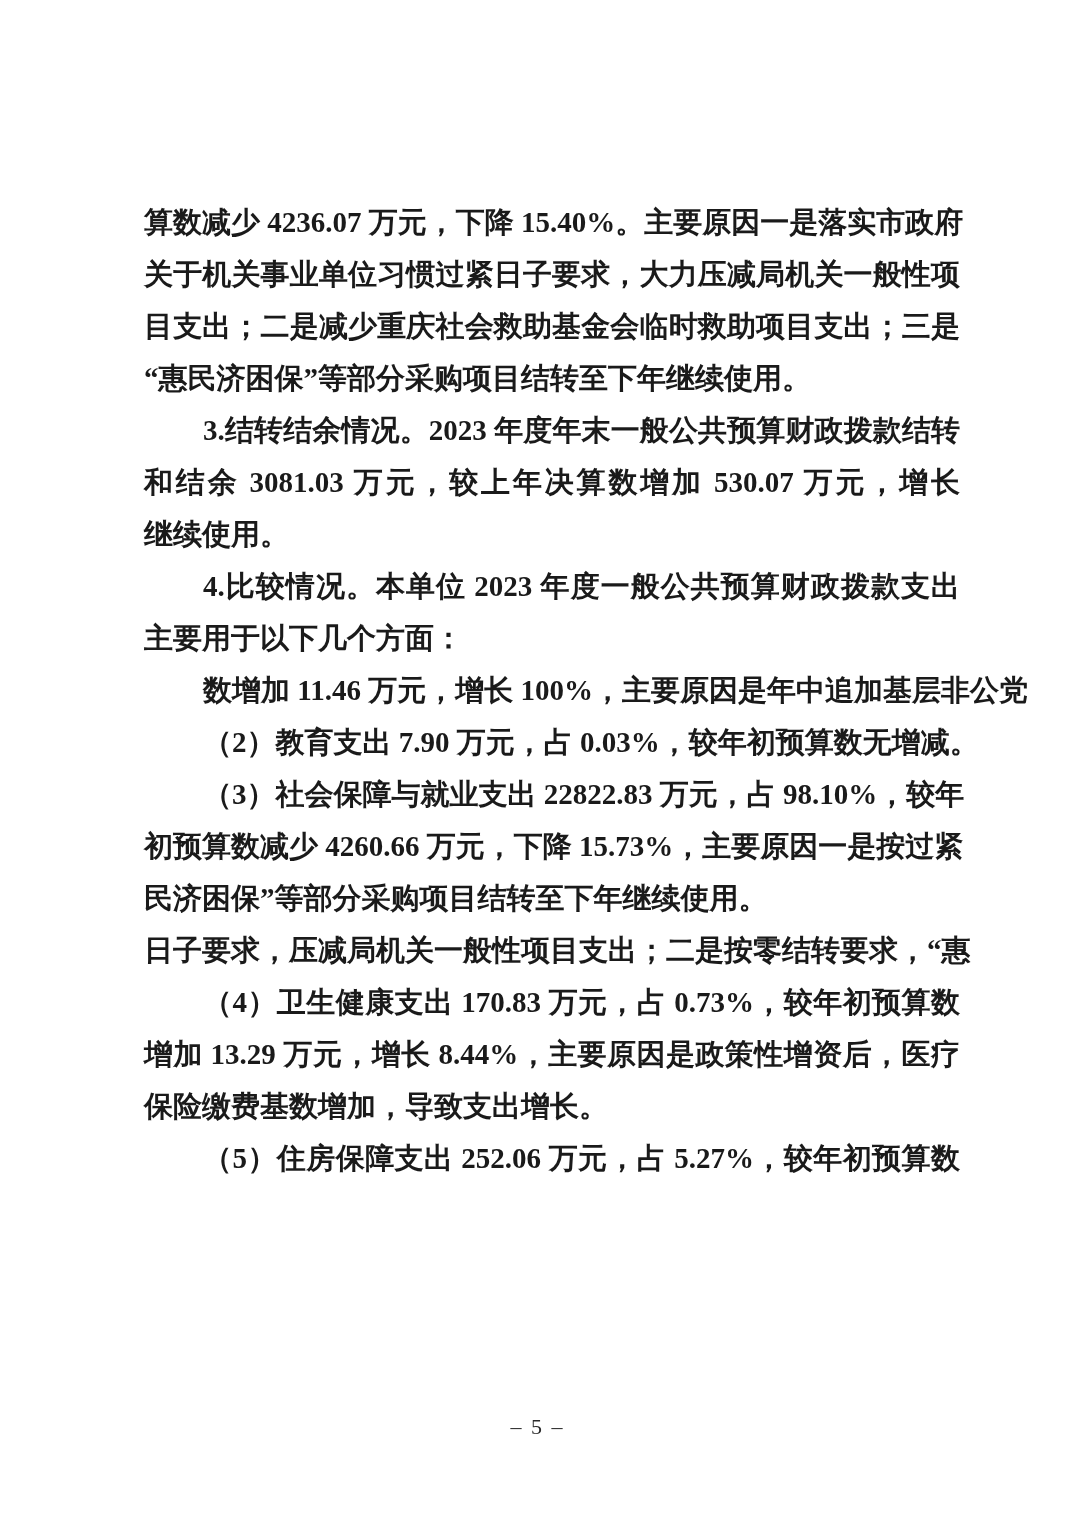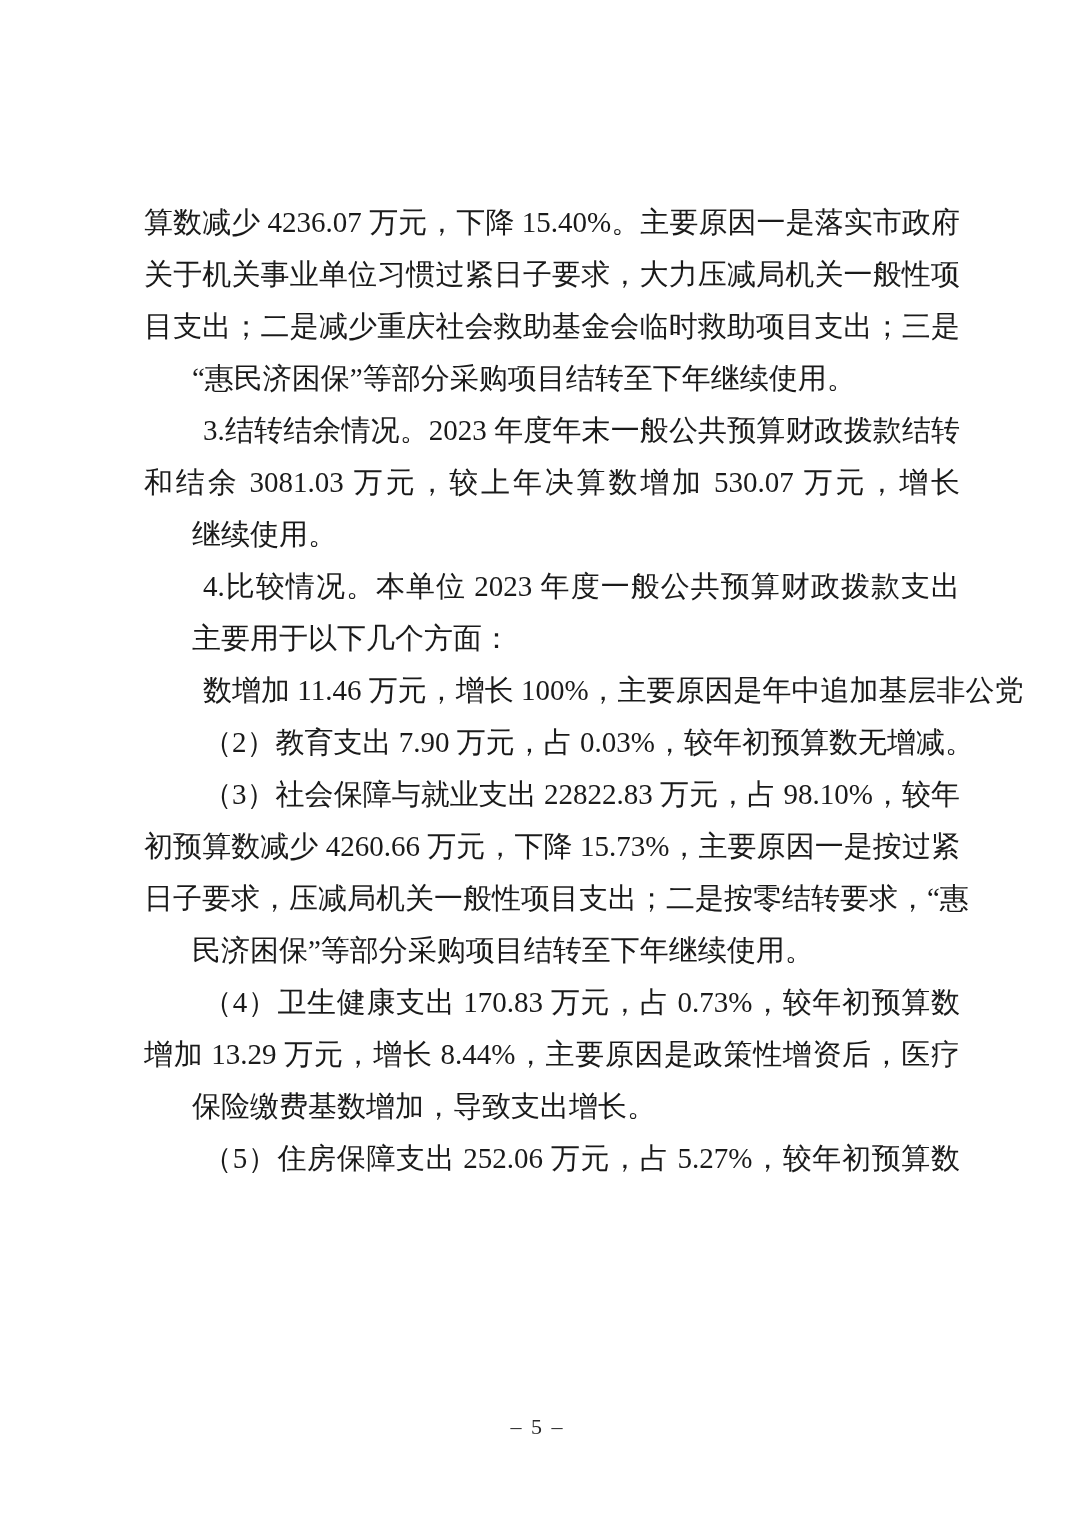--- a/index.html
+++ b/index.html
@@ -23,22 +23,23 @@
     color: #1a1a1a;
     font-weight: 400;
   }
   .para { margin: 0; padding: 0; }
   .line {
     height: 52px;
     white-space: nowrap;
     text-align: justify;
     text-align-last: justify;
     overflow: visible;
+    font-weight: bold;
   }
-  .line.short { text-align-last: left; margin-left: 48px; }
+  .line.short { text-align-last: left; }
   .para.indent .line:first-child { text-indent: 59px; }
   .footer {
     position: absolute;
     left: 0;
     right: 0;
     top: 1412px;
     text-align: center;
     font-size: 22px;
     line-height: 30px;
     color: #2a2a2a;
@@ -67,22 +68,22 @@
       </div>
       <div class="para indent">
         <div class="line">数增加 11.46 万元，增长 100%，主要原因是年中追加基层非公党</div>
       </div>
       <div class="para indent">
         <div class="line">（2）教育支出 7.90 万元，占 0.03%，较年初预算数无增减。</div>
       </div>
       <div class="para indent">
         <div class="line">（3）社会保障与就业支出 22822.83 万元，占 98.10%，较年</div>
         <div class="line">初预算数减少 4260.66 万元，下降 15.73%，主要原因一是按过紧</div>
+        <div class="line short">民济困保”等部分采购项目结转至下年继续使用。</div>
         <div class="line">日子要求，压减局机关一般性项目支出；二是按零结转要求，“惠</div>
-        <div class="line short">民济困保”等部分采购项目结转至下年继续使用。</div>
       </div>
       <div class="para indent">
         <div class="line">（4）卫生健康支出 170.83 万元，占 0.73%，较年初预算数</div>
         <div class="line">增加 13.29 万元，增长 8.44%，主要原因是政策性增资后，医疗</div>
         <div class="line short">保险缴费基数增加，导致支出增长。</div>
       </div>
       <div class="para indent">
         <div class="line">（5）住房保障支出 252.06 万元，占 5.27%，较年初预算数</div>
       </div>
     </div>

